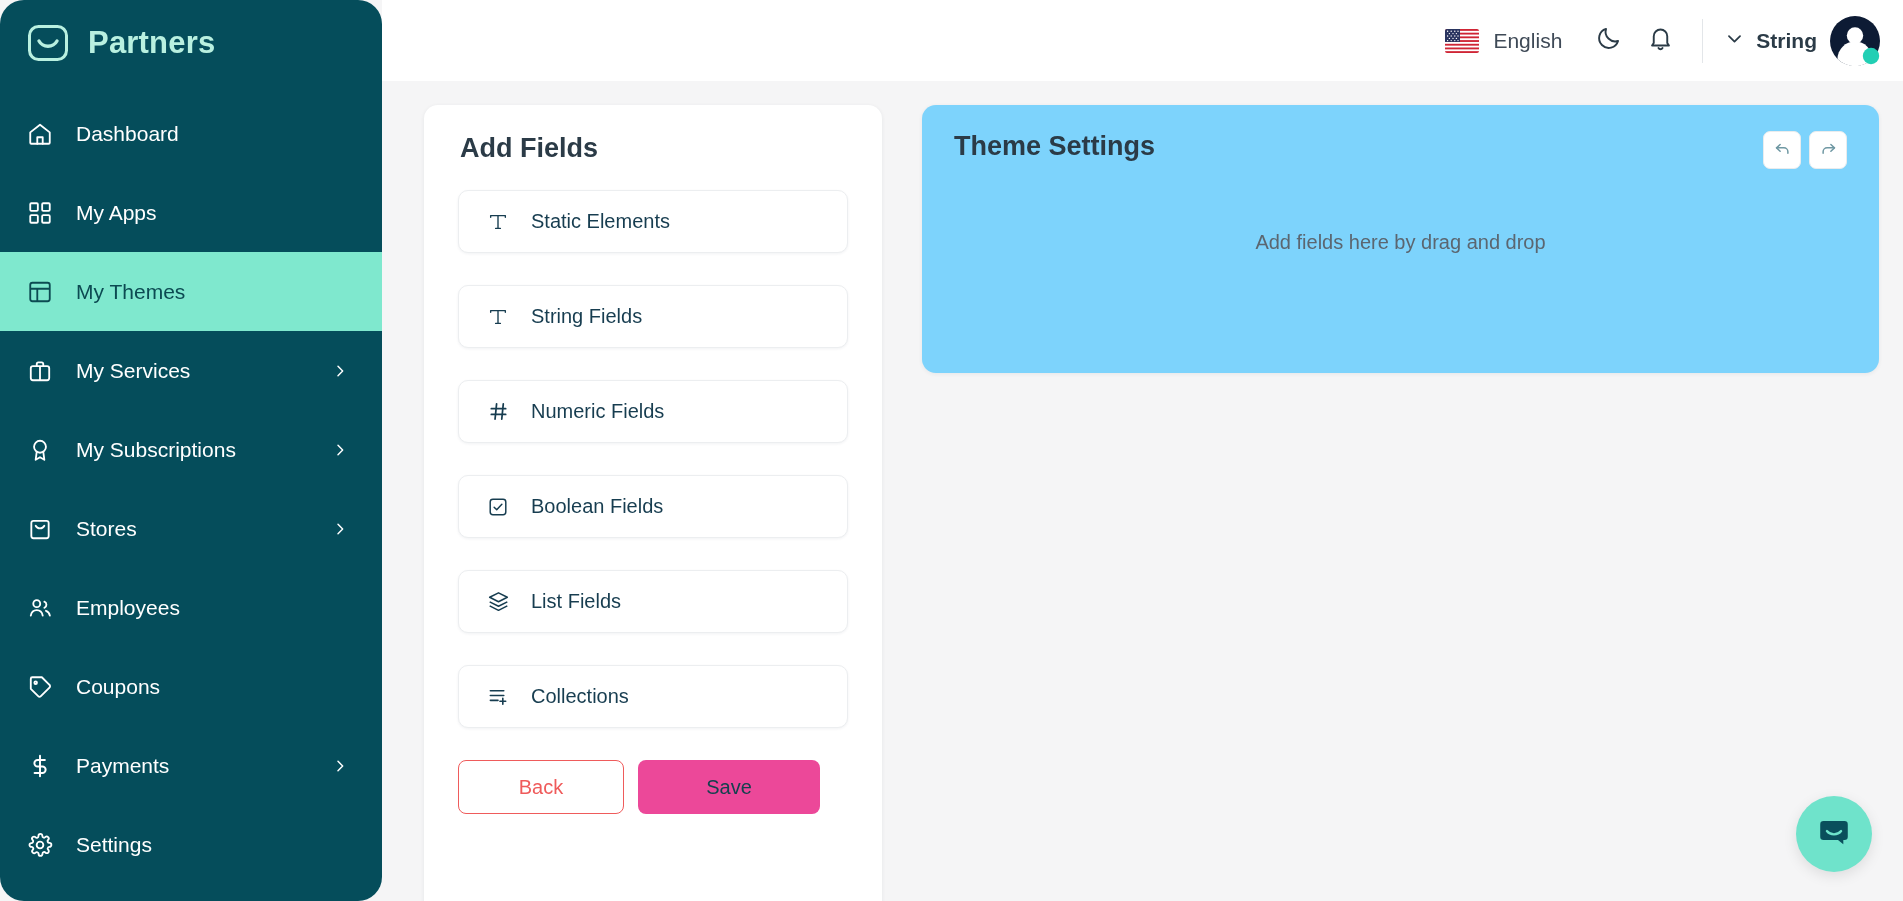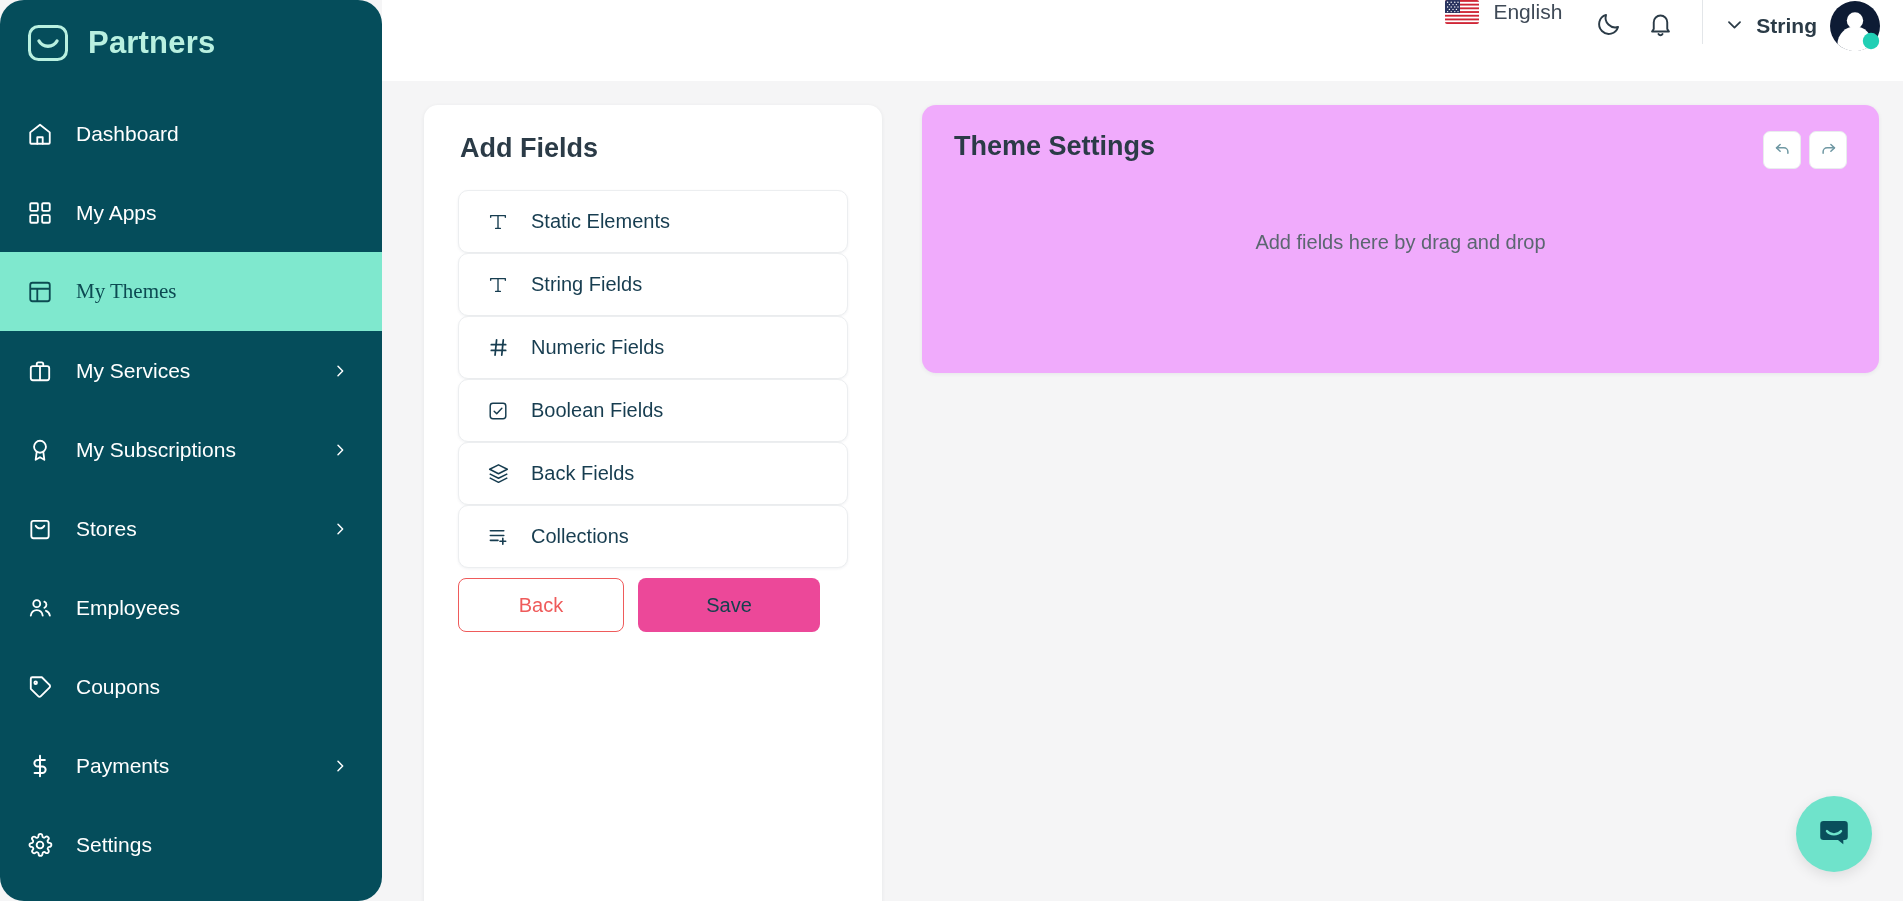--- a/index.html
+++ b/index.html
@@ -69,37 +69,36 @@
     white-space: nowrap;
   }
   .nav-item .nav-chevron {
     width: 16px; height: 16px;
     flex: 0 0 16px;
     display: flex; align-items: center; justify-content: center;
   }
   .nav-item.active {
     background: #7fe8ce;
     color: #0c4a52;
-    font-family: Liberation Serif, serif;
   }
 
   
   .main {
     flex: 1 1 auto;
     height: 901px;
     display: flex;
     flex-direction: column;
     min-width: 0;
   }
 
   .topbar {
     height: 81px;
     background: #ffffff;
     display: flex;
-    align-items: flex-start;
+    align-items: center;
     justify-content: flex-end;
     padding-right: 18px;
     gap: 0;
     flex: 0 0 81px;
   }
   .lang {
     display: flex;
     align-items: center;
     gap: 14px;
     cursor: pointer;
@@ -160,20 +159,21 @@
   .field-card {
     height: 63px;
     border: 1px solid #eceef0;
     border-radius: 10px;
     background: #ffffff;
     box-shadow: 0 1px 3px rgba(18,38,63,.06);
     display: flex;
     align-items: center;
     gap: 20px;
     padding-left: 26px;
+    margin-bottom: 32px;
     cursor: grab;
   }
   .field-icon {
     width: 26px; height: 26px; flex: 0 0 26px;
     display: flex; align-items: center; justify-content: center;
     color: #173d50;
   }
   .field-label {
     font-size: 20px;
     color: #173d50;
@@ -202,21 +202,21 @@
   }
   .btn-save {
     width: 182px;
     background: #ec4899;
     color: #14414e;
   }
 
   
   .panel-right {
     flex: 1 1 auto;
-    background: #f0abfc;
+    background: #7dd3fc;
     border-radius: 14px;
     box-shadow: 0 1px 4px rgba(18,38,63,.07);
     height: 268px;
     padding: 26px 32px 0 32px;
     position: relative;
     min-width: 0;
   }
   .panel-right-head {
     display: flex;
     align-items: flex-start;
@@ -529,21 +529,21 @@
         </div>
 
         <div class="field-card">
           <span class="field-icon">
             <svg viewBox="0 0 24 24" width="23" height="23" fill="none" stroke="currentColor" stroke-width="1.6" stroke-linejoin="round">
               <path d="M12 3 2.8 7.6 12 12.2l9.2-4.6z"></path>
                 <path d="M2.8 12.4 12 17l9.2-4.6"></path>
                 <path d="M2.8 16.6 12 21.2l9.2-4.6"></path>
             </svg>
           </span>
-          <span class="field-label">Back Fields</span>
+          <span class="field-label">List Fields</span>
         </div>
 
         <div class="field-card">
           <span class="field-icon">
             <svg viewBox="0 0 24 24" width="23" height="23" fill="none" stroke="currentColor" stroke-width="1.7" stroke-linecap="round">
               <path d="M3.5 6h14M3.5 11h14M3.5 16h8"></path>
                 <path d="M16.5 14v6M13.5 17h6"></path>
             </svg>
           </span>
           <span class="field-label">Collections</span>

